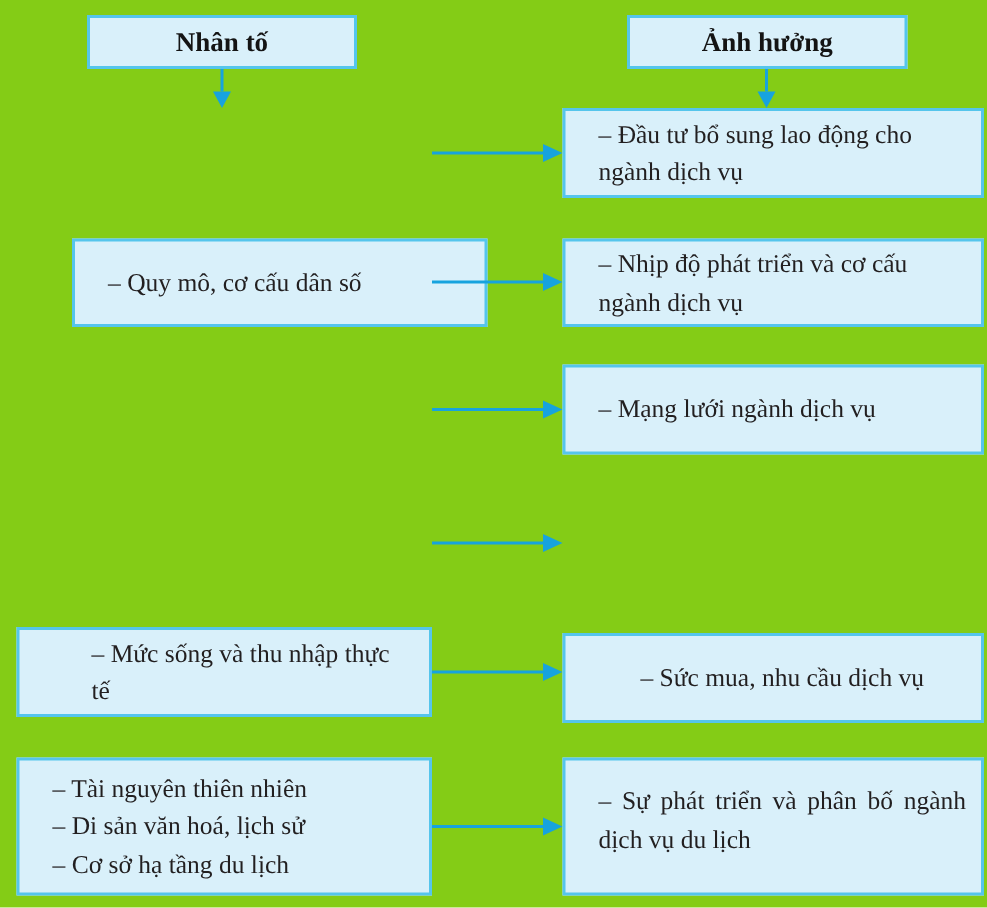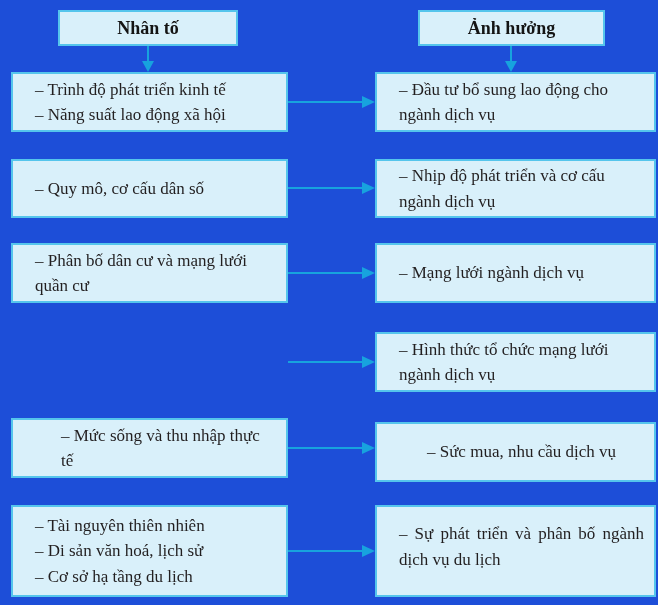--- a/index.html
+++ b/index.html
@@ -6,21 +6,21 @@
     --box-fill: #d9f0fa;
     --box-border: #55c5ec;
     --arrow: #17a3de;
     --text: #221f20;
   }
   html, body { margin: 0; padding: 0; background: #ffffff; }
   .canvas {
     position: relative;
     width: 658px;
     height: 605px;
-    background: #1d4ed8;
+    background: #84cc16;
     font-family: "Liberation Serif", serif;
     color: var(--text);
     overflow: hidden;
   }
   .box {
     position: absolute;
     box-sizing: border-box;
     background: var(--box-fill);
     border: 2px solid var(--box-border);
   }
@@ -88,49 +88,39 @@
   <div class="box header-box" style="left:58px; top:10px; width:180px; height:36px;">
     <span>Nhân tố</span>
   </div>
   <div class="box header-box" style="left:418px; top:10px; width:187px; height:36px;">
     <span>Ảnh hưởng</span>
   </div>
 
   <div class="varrow" style="left:147px;"></div>
   <div class="varrow" style="left:510px;"></div>
 
-  <div class="box data-box col-left" style="top:72px; height:60px;">
-    <div class="line">– Trình độ phát triển kinh tế</div>
-    <div class="line">– Năng suất lao động xã hội</div>
-  </div>
   <div class="harrow" style="top:101px;"></div>
   <div class="box data-box col-right" style="top:72px; height:60px;">
     <div class="line">– Đầu tư bổ sung lao động cho ngành dịch vụ</div>
   </div>
 
-  <div class="box data-box col-left" style="top:159px; height:59px;">
+  <div class="box data-box col-left" style="top:159px; height:59px;margin-left:37px;">
     <div class="line">– Quy mô, cơ cấu dân số</div>
   </div>
   <div class="harrow" style="top:187px;"></div>
   <div class="box data-box col-right" style="top:159px; height:59px;">
     <div class="line">– Nhịp độ phát triển và cơ cấu ngành dịch vụ</div>
   </div>
 
-  <div class="box data-box col-left" style="top:243px; height:60px;">
-    <div class="line">– Phân bố dân cư và mạng lưới quần cư</div>
-  </div>
   <div class="harrow" style="top:272px;"></div>
   <div class="box data-box col-right" style="top:243px; height:60px;font-family:Liberation Serif, serif;">
     <div class="line">– Mạng lưới ngành dịch vụ</div>
   </div>
 
   <div class="harrow" style="top:361px;"></div>
-  <div class="box data-box col-right" style="top:332px; height:60px;">
-    <div class="line">– Hình thức tổ chức mạng lưới ngành dịch vụ</div>
-  </div>
 
   <div class="box data-box col-left" style="top:418px; height:60px;padding-left:48px;">
     <div class="line">– Mức sống và thu nhập thực tế</div>
   </div>
   <div class="harrow" style="top:447px;"></div>
   <div class="box data-box col-right" style="top:422px; height:60px;align-items:center;">
     <div class="line">– Sức mua, nhu cầu dịch vụ</div>
   </div>
 
   <div class="box data-box col-left" style="top:505px; height:92px;">

